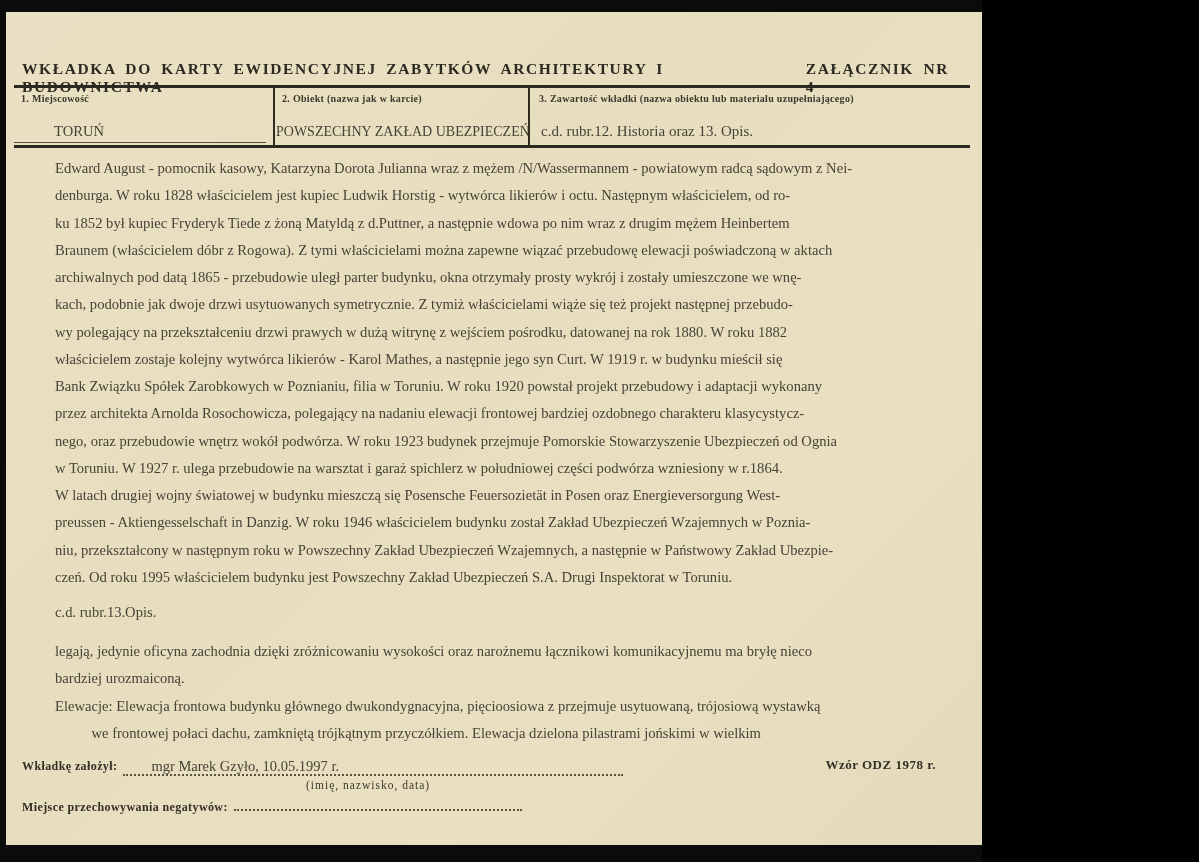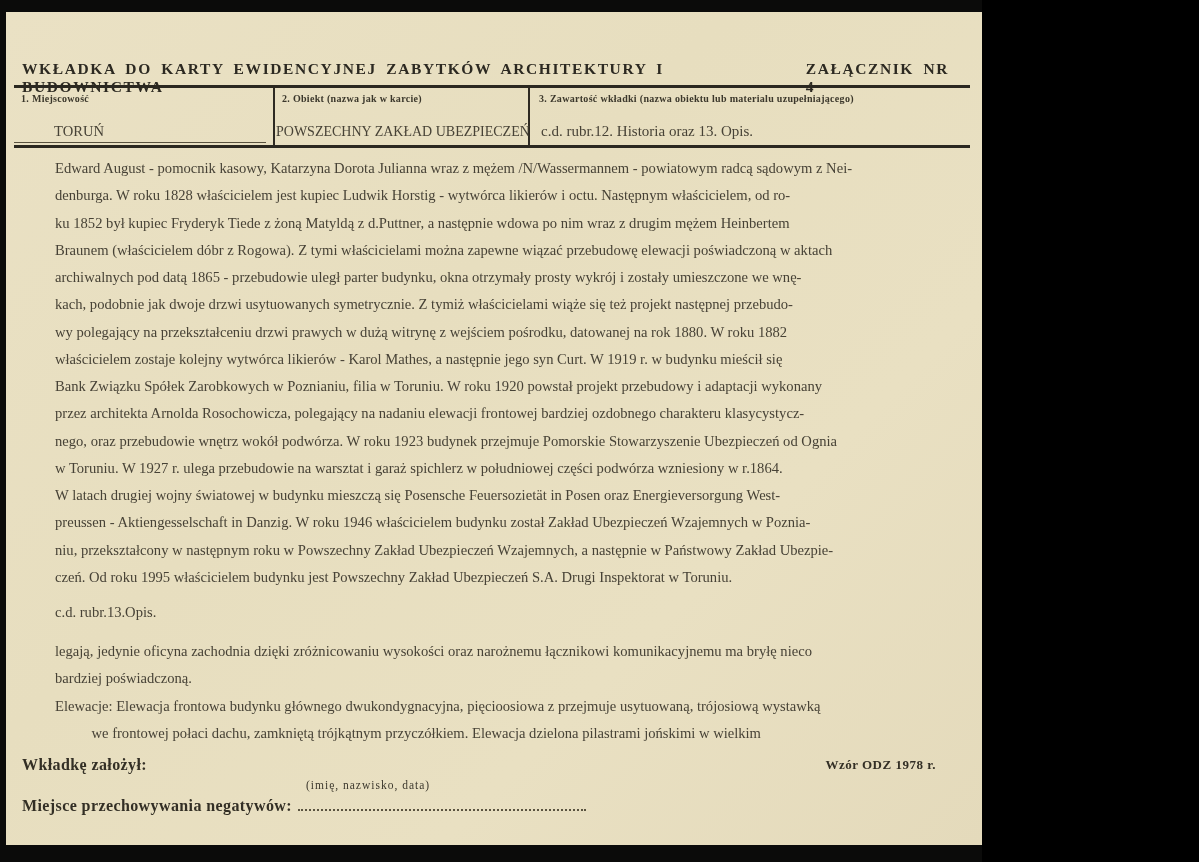--- a/index.html
+++ b/index.html
@@ -36,21 +36,21 @@
   .mono { font-family:Liberation Serif, serif; color:#474236; font-size:14.6px; }
   .body-block { position:absolute; left:49px; right:30px; }
   .history { top:148px; }
   .tline { height:27.25px; white-space:pre; overflow:visible; }
   .opis-head { position:absolute; top:592px; left:49px; }
   .opis { top:631px; }
   
   .foot-row { position:absolute; left:16px; display:flex; align-items:baseline; }
   .row1 { top:744px; }
   .row2 { top:783px; }
-  .flabel { font-family:"Liberation Serif", serif; font-weight:700; font-size:16px; color:#332f25; letter-spacing:0.4px; margin-right:6px; white-space:nowrap; }
+  .flabel { font-family:"Liberation Serif", serif; font-weight:700; font-size:12px; color:#332f25; letter-spacing:0.4px; margin-right:6px; white-space:nowrap; }
   .fline { display:inline-block; border-bottom:2px dotted #5a5340; min-height:16px; }
   .fline-filled { width:500px; }
   .fline-empty  { width:288px; }
   .typed-value { font-size:14.5px; padding-left:28px; display:inline-block; transform:translateY(1px); white-space:nowrap; }
   .fhint { position:absolute; top:767px; left:252px; font-family:"Liberation Serif", serif; font-size:11.5px; color:#3c382d; letter-spacing:1px;padding-left:48px; }
   .fmodel { position:absolute; top:745px; right:46px; font-family:"Liberation Serif", serif; font-weight:700; font-size:13px; color:#332f25; letter-spacing:0.5px;margin-left:48px; }
 </style>
 </head>
 <body>
 
@@ -95,27 +95,28 @@
         <div class="tline">W latach drugiej wojny światowej w budynku mieszczą się Posensche Feuersozietät in Posen oraz Energieversorgung West-</div>
         <div class="tline">preussen - Aktiengesselschaft in Danzig. W roku 1946 właścicielem budynku został Zakład Ubezpieczeń Wzajemnych w Poznia-</div>
         <div class="tline">niu, przekształcony w następnym roku w Powszechny Zakład Ubezpieczeń Wzajemnych, a następnie w Państwowy Zakład Ubezpie-</div>
         <div class="tline">czeń. Od roku 1995 właścicielem budynku jest Powszechny Zakład Ubezpieczeń S.A. Drugi Inspektorat w Toruniu.</div>
       </div>
 
     <div class="opis-head mono">c.d. rubr.13.Opis.</div>
 
     <div class="body-block opis mono">
         <div class="tline">legają, jedynie oficyna zachodnia dzięki zróżnicowaniu wysokości oraz narożnemu łącznikowi komunikacyjnemu ma bryłę nieco</div>
-        <div class="tline">bardziej poświadczoną.</div>
+        <div class="tline">bardziej urozmaiconą.</div>
         <div class="tline">Elewacje: Elewacja frontowa budynku głównego dwukondygnacyjna, pięcioosiowa z przejmuje usytuowaną, trójosiową wystawką</div>
         <div class="tline">          we frontowej połaci dachu, zamkniętą trójkątnym przyczółkiem. Elewacja dzielona pilastrami jońskimi w wielkim</div>
       </div>
 
     <div class="foot-row row1">
       <span class="flabel">Wkładkę założył:</span>
+      <span class="fline fline-filled"><span class="mono typed-value">mgr Marek Gzyło, 10.05.1997 r.</span></span>
     </div>
     <div class="fhint">(imię, nazwisko, data)</div>
     <div class="fmodel">Wzór ODZ 1978 r.</div>
 
     <div class="foot-row row2">
       <span class="flabel">Miejsce przechowywania negatywów:</span>
       <span class="fline fline-empty"></span>
     </div>
 
   </div>

